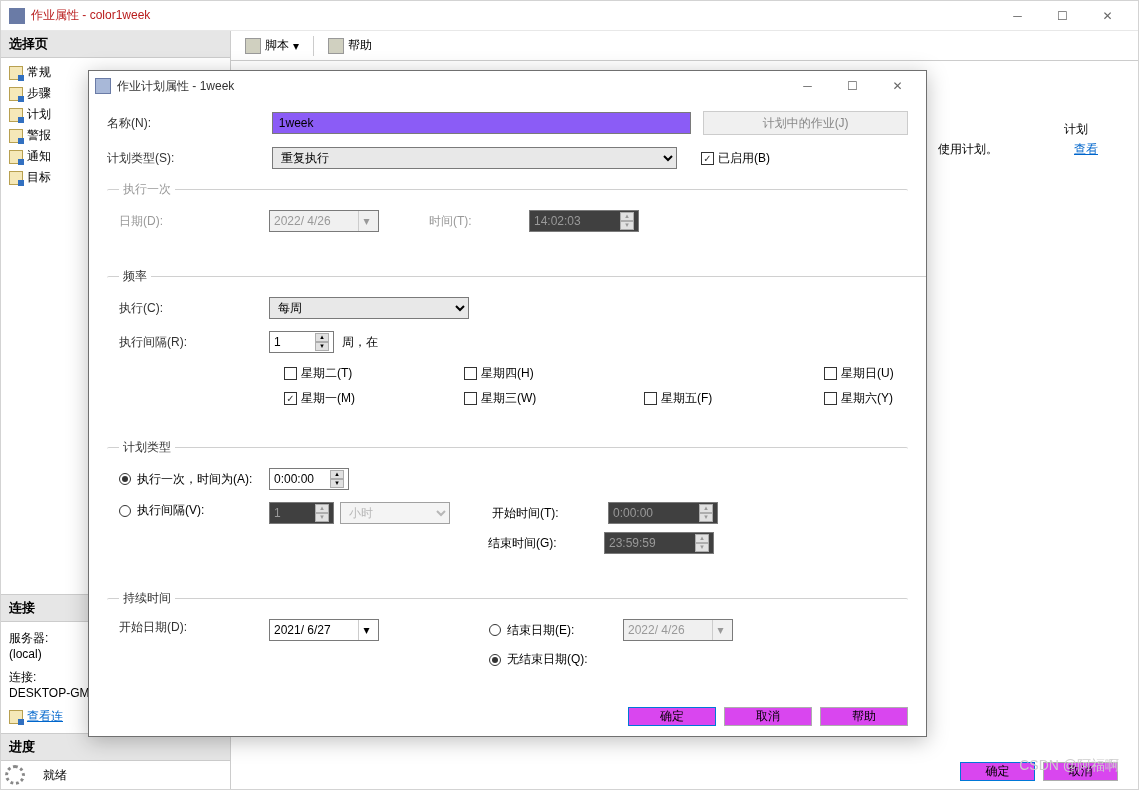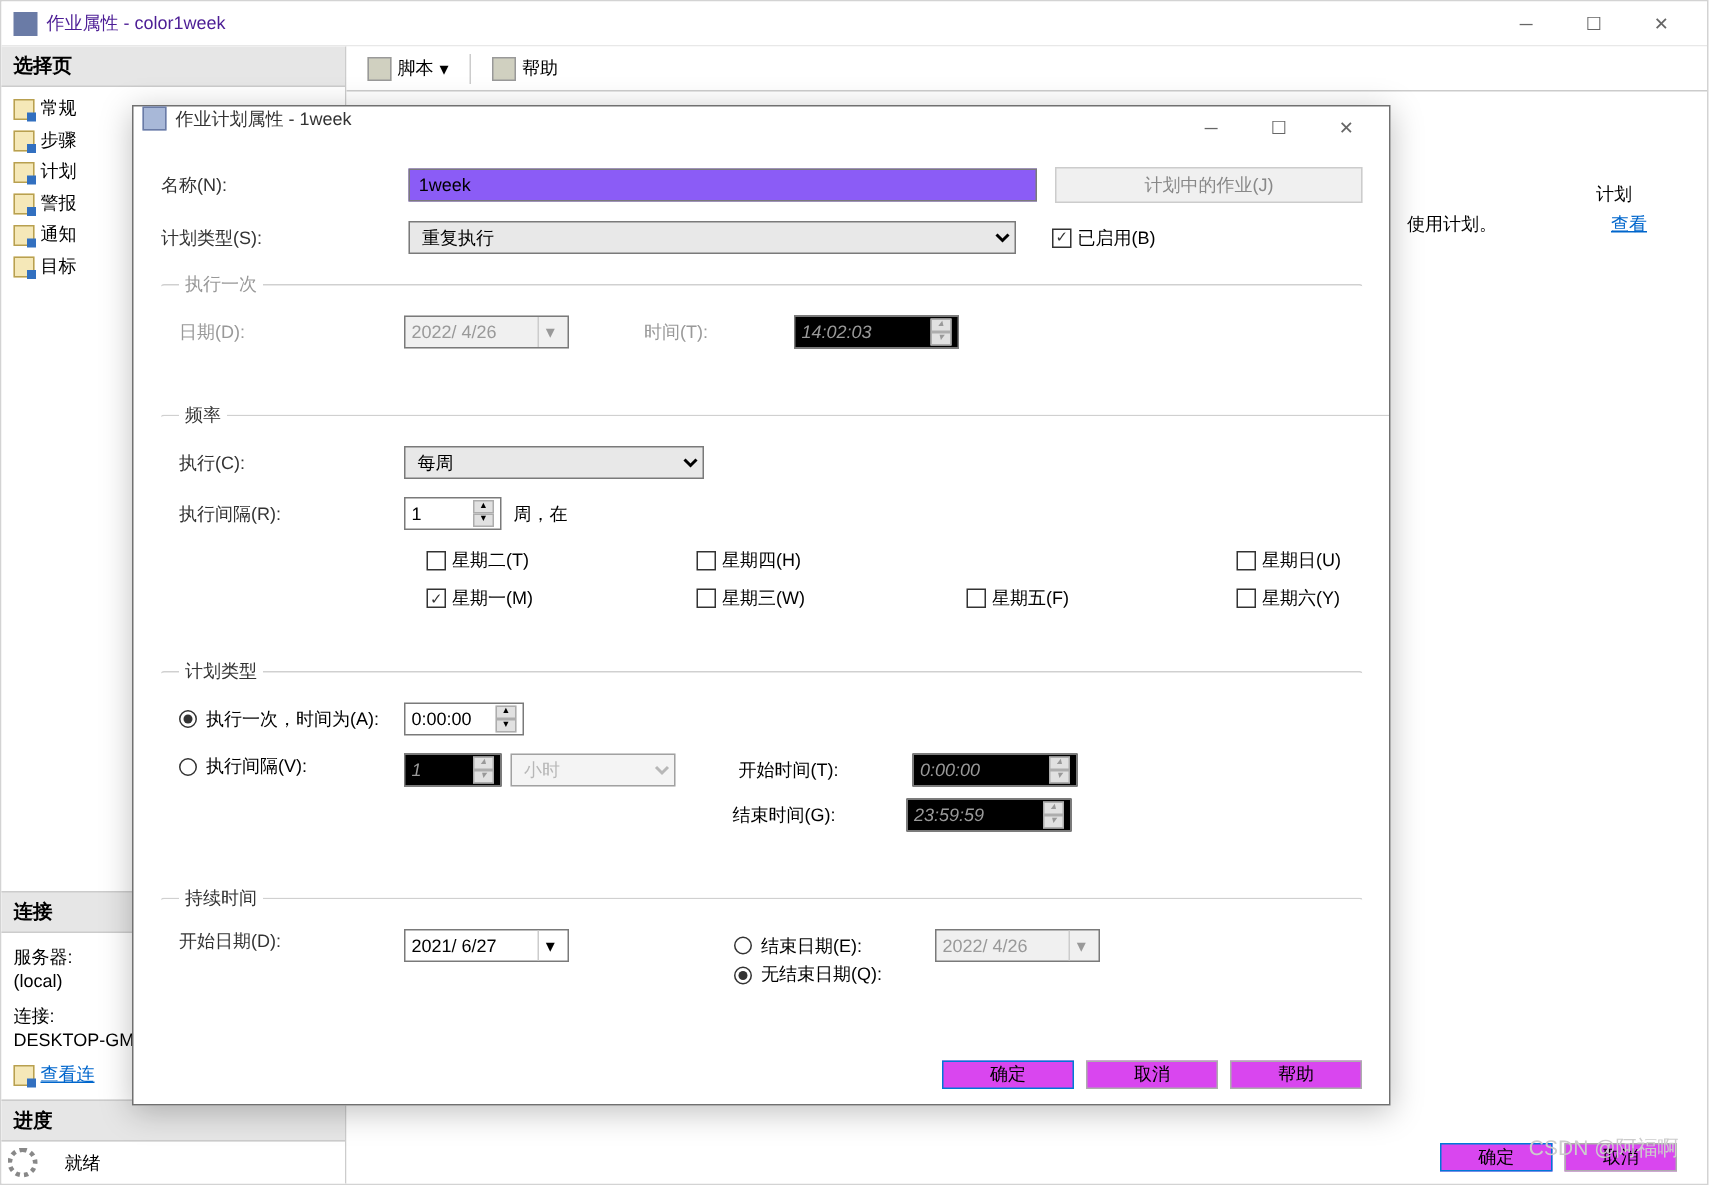--- a/index.html
+++ b/index.html
@@ -2,21 +2,21 @@
 <html><head>
 <meta charset="utf-8">
 <style>
 * { box-sizing: border-box; margin: 0; padding: 0; }
 body { font-family: "Microsoft YaHei", SimSun, sans-serif; font-size: 12px; background: #fff; overflow: hidden; width: 1139px; height: 790px; position: relative; }
 
 
 .outer-window { position: absolute; top: 0; left: 0; width: 1139px; height: 790px; border: 1px solid #d3d3d3; background: #fff; }
 .outer-titlebar { height: 30px; background: #fff; display: flex; align-items: center; padding: 0 8px; border-bottom: 1px solid #e8e8e8; }
 .app-icon { width: 16px; height: 16px; background: #6a7ba6; margin-right: 6px; }
-.outer-title { color: #4c1d95; font-size: 12px; flex: 1; }
+.outer-title { color: #b91c1c; font-size: 12px; flex: 1; }
 .win-controls { display: flex; }
 .win-btn { width: 45px; height: 28px; display: flex; align-items: center; justify-content: center; color: #666; cursor: pointer; }
 
 
 .outer-content { display: flex; height: calc(100% - 30px); }
 .sidebar { width: 230px; background: #fff; border-right: 1px solid #ccc; display: flex; flex-direction: column; }
 .sidebar-header { background: #e6e6e6; padding: 4px 8px; font-weight: bold; font-size: 13px; border-bottom: 1px solid #ccc; }
 .sidebar-items { padding: 4px 0; }
 .sidebar-item { padding: 2px 8px; display: flex; align-items: center; gap: 4px; cursor: pointer; }
 .page-icon { width: 14px; height: 14px; background: #f5e8b8; border: 1px solid #b8a050; position: relative; }
@@ -39,42 +39,42 @@
 .tb-sep { width: 1px; height: 20px; background: #ccc; }
 
 .main-body { padding: 40px 20px; position: relative; }
 
 .outer-buttons { position: absolute; bottom: 8px; right: 20px; display: flex; gap: 8px; }
 .btn { min-width: 75px; height: 19px; background: #d946ef; border: 1px solid #adadad; cursor: pointer; font-size: 12px; display: flex; align-items: center; justify-content: center; }
 .btn-primary { border: 1px solid #0078d7; }
 
 
 .dialog { position: absolute; left: 88px; top: 70px; width: 839px; height: 667px; background: #fff; border: 1px solid #707070; box-shadow: 0 4px 20px rgba(0,0,0,0.25); z-index: 100; display: flex; flex-direction: column; }
-.dialog-titlebar { height: 30px; display: flex; padding: 0 6px; }
+.dialog-titlebar { height: 30px; display: flex; align-items: center; padding: 0 6px; }
 .dialog-icon { width: 16px; height: 16px; background: #a8b8d8; border: 1px solid #6a7ba6; margin-right: 6px; }
 .dialog-title { flex: 1; color: #333; }
 .dialog-body { flex: 1; padding: 10px 18px; overflow: auto; }
 
 .form-row { display: flex; align-items: center; margin-bottom: 12px; }
 .form-label { width: 165px; color: #333; }
 .form-label.disabled { color: #999; }
 .text-input { height: 22px; border: 1px solid #7a7a7a; padding: 0 6px; font-size: 12px; background: #8b5cf6; }
 .text-input.wide { width: 420px; }
 .select-input { height: 22px; border: 1px solid #7a7a7a; background: #e8e8e8; padding: 0 4px; font-size: 12px; width: 405px; }
 .disabled-btn { height: 24px; background: #f0f0f0; color: #888; border: 1px solid #ccc; width: 205px; display: flex; align-items: center; justify-content: center; }
 
 fieldset { border: 1px solid #d0d0d0; padding: 12px; margin-bottom: 12px; border-radius: 2px; }
 fieldset legend { padding: 0 4px; color: #333; }
 fieldset.no-border { border: none; border-top: 1px solid #d0d0d0; }
 
 .date-input { display: inline-flex; align-items: center; height: 22px; border: 1px solid #7a7a7a; background: #fff; padding: 0 4px; width: 110px; position: relative; }
 .date-input.disabled { background: #f0f0f0; color: #999; }
 .date-input .dd { margin-left: auto; width: 16px; display: flex; align-items: center; justify-content: center; border-left: 1px solid #ccc; height: 100%; cursor: pointer; }
 .spin-input { display: inline-flex; align-items: center; height: 22px; border: 1px solid #7a7a7a; background: #fff; padding: 0 4px; width: 110px; }
-.spin-input.disabled { background: #000000; color: #999; font-style: italic; }
+.spin-input.disabled { background: #404040; color: #999; }
 .spin-input .spins { margin-left: auto; display: flex; flex-direction: column; }
 .spin-btn { width: 14px; height: 9px; background: #e1e1e1; border: 1px solid #adadad; font-size: 7px; line-height: 6px; text-align: center; cursor: pointer; }
 .spin-input.small { width: 65px; }
 .select-small { height: 22px; border: 1px solid #7a7a7a; background: #e8e8e8; width: 200px; font-size: 12px; padding: 0 4px; }
 .select-tiny { height: 22px; border: 1px solid #7a7a7a; background: #f0f0f0; width: 110px; font-size: 12px; padding: 0 4px; color: #999; }
 
 .checkbox-row { display: flex; gap: 60px; margin-left: 165px; margin-bottom: 8px; }
 .chk-item { display: flex; align-items: center; gap: 4px; width: 120px; }
 .chk { width: 13px; height: 13px; border: 1px solid #333; display: flex; align-items: center; justify-content: center; cursor: pointer; }
 .chk.checked::after { content: "✓"; font-size: 10px; color: #333; }
@@ -348,21 +348,21 @@
     <fieldset class="no-border">
       <legend>持续时间</legend>
       <div class="form-row" style="align-items:flex-start">
         <div class="form-label" style="width:150px">开始日期(D):</div>
         <div class="date-input">
           <span>2021/ 6/27</span>
           <span class="dd">▾</span>
         </div>
         <div style="width:110px"></div>
         <div>
-          <div class="radio-item" style="">
+          <div class="radio-item" style="margin-bottom:10px">
             <div class="radio"></div>
             <span style="width:110px">结束日期(E):</span>
             <div class="date-input disabled">
               <span>2022/ 4/26</span>
               <span class="dd">▾</span>
             </div>
           </div>
           <div class="radio-item">
             <div class="radio checked"></div>
             <span>无结束日期(Q):</span>

